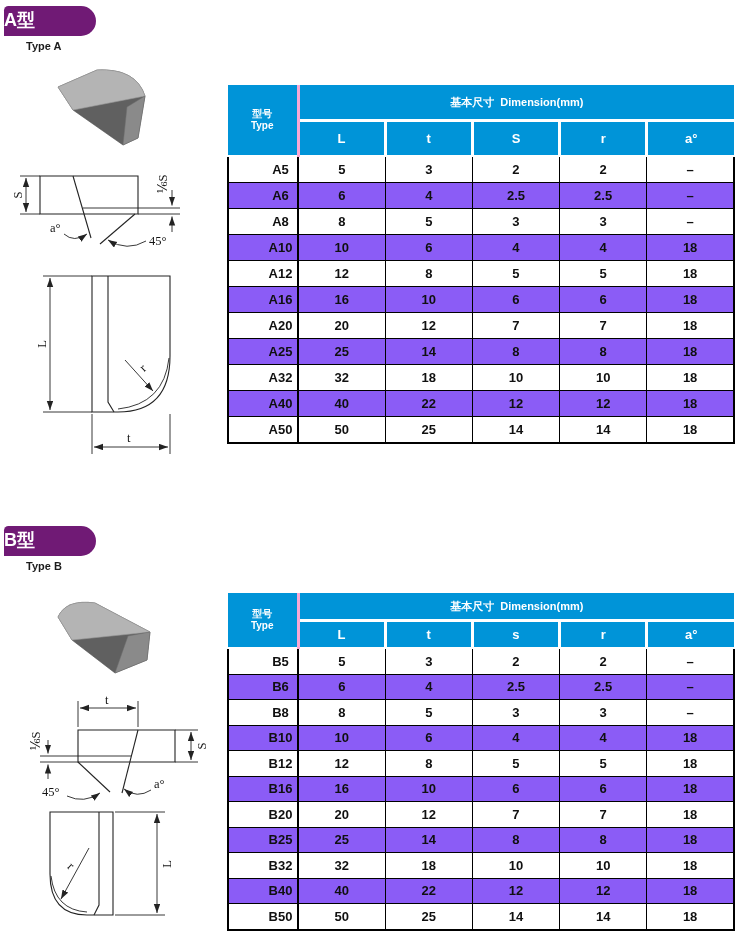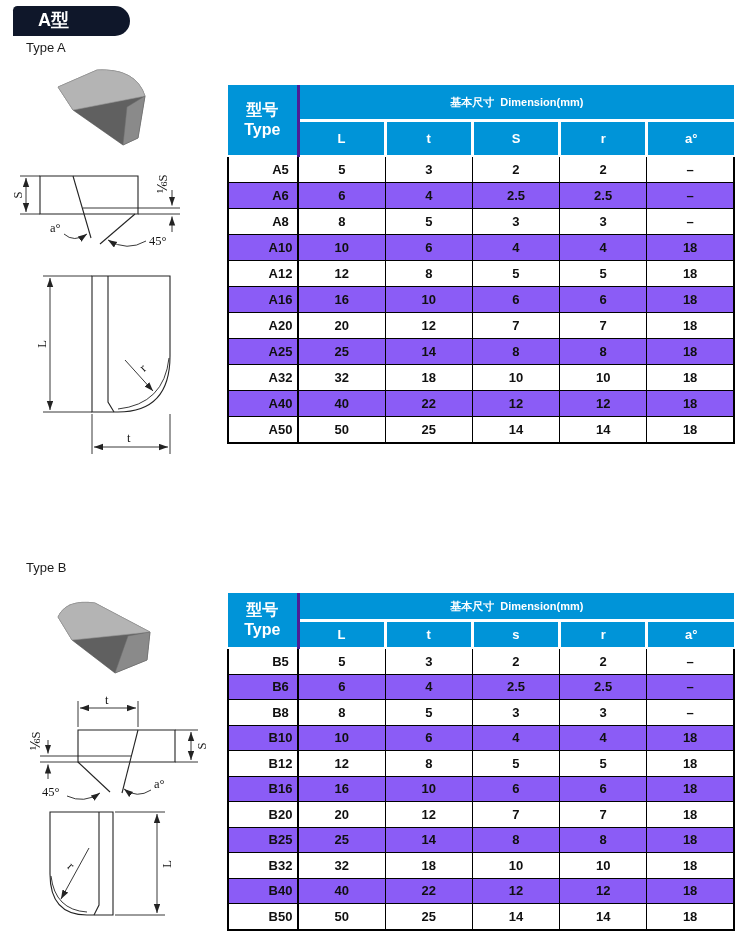--- a/index.html
+++ b/index.html
@@ -1,27 +1,27 @@
 <!DOCTYPE html>
 <html><head>
 <meta charset="utf-8">
 <style>
   html,body{margin:0;padding:0;background:#fff;}
   .page{position:relative;width:745px;height:949px;background:#fff;overflow:hidden;
         font-family:"Liberation Sans","DejaVu Sans",sans-serif;color:#111;}
   
-  .badge{position:absolute;left:13px;width:92px;height:30px;background:#0f172a;
+  .badge{position:absolute;left:4px;width:92px;height:30px;background:#701a75;
          border-radius:5px 17px 17px 0;color:#fff;font-weight:bold;font-size:18px;
-         line-height:29px;padding-left:25px;box-sizing:content-box;}
-  .badge-sub{position:absolute;left:26px;font-size:13px;font-weight:normal;color:#1c1c1c;}
+         line-height:29px;box-sizing:content-box;}
+  .badge-sub{position:absolute;left:26px;font-size:11px;font-weight:bold;color:#1c1c1c;}
   
   table.dim-table{position:absolute;left:227px;width:508px;border-collapse:collapse;table-layout:fixed;}
   table.dim-table col.c-type{width:70px;}
   thead th{background:#0094d8;color:#fff;font-weight:bold;text-align:center;padding:0;}
-  th.type-th{border-right:3px solid #4c1d95;border-bottom:2.5px solid #fff;font-size:16px;line-height:1.25;}
+  th.type-th{border-right:3px solid #f9a8d4;border-bottom:2.5px solid #fff;font-size:10px;line-height:1.25;}
   th.dim-th{border-bottom:3px solid #fff;font-size:11px;white-space:pre;}
   tr.sub-row th{border-left:3px solid #fff;font-size:13px;border-bottom:2.5px solid #fff;}
   tr.sub-row th:first-child{border-left:0;}
   .ta thead tr.r1 th{height:34px;} .ta tr.sub-row th{height:33px;}
   .tb thead tr.r1 th{height:26px;} .tb tr.sub-row th{height:25px;}
   tbody{border:2px solid #000;}
   tbody td{border:1.5px solid #000;text-align:center;font-size:13px;font-weight:bold;
            color:#101010;background:#fff;padding:0;}
   .ta tbody td{height:25px;} .tb tbody td{height:24.5px;}
   tbody td:first-child{border-right:2.5px solid #000;padding-left:35px;}
@@ -199,20 +199,23 @@
           <td>A50</td>
           <td>50</td>
           <td>25</td>
           <td>14</td>
           <td>14</td>
           <td>18</td>
         </tr>
       </tbody>
   </table>
 
+  <div class="badge" style="top:526px;">
+    <span>B型</span>
+  </div>
   <div class="badge-sub" style="top:560px;">Type B</div>
 
   <svg style="left:38px;top:584px;" width="150" height="100" viewBox="0 0 150 100">
     <path d="M20,33 Q28,15 57,19 L112,48 L109,76 L77,89 L34,56 Z" fill="#606060" stroke="#4d4d4d" stroke-width="0.6"></path>
     <path d="M20,33 Q28,15 57,19 L112,48 L34,56 Z" fill="#b4b4b4" stroke="#9a9a9a" stroke-width="0.6"></path>
     <path d="M112,48 L109,76 L77,89 L90,52 Z" fill="#8a8a8a" stroke="#6f6f6f" stroke-width="0.5"></path>
   </svg>
 
   <svg style="left:12px;top:695px;" width="195" height="115" viewBox="0 0 195 115">
     <defs>

